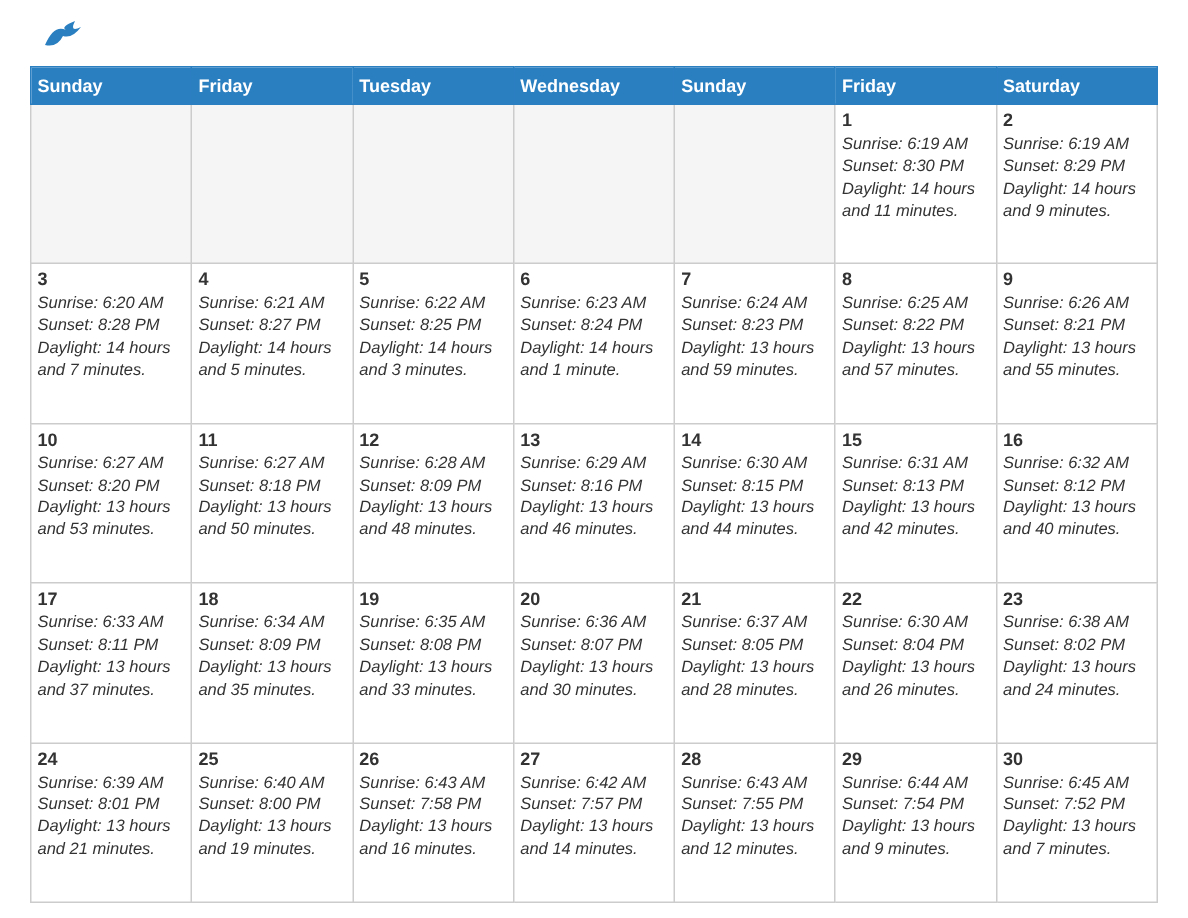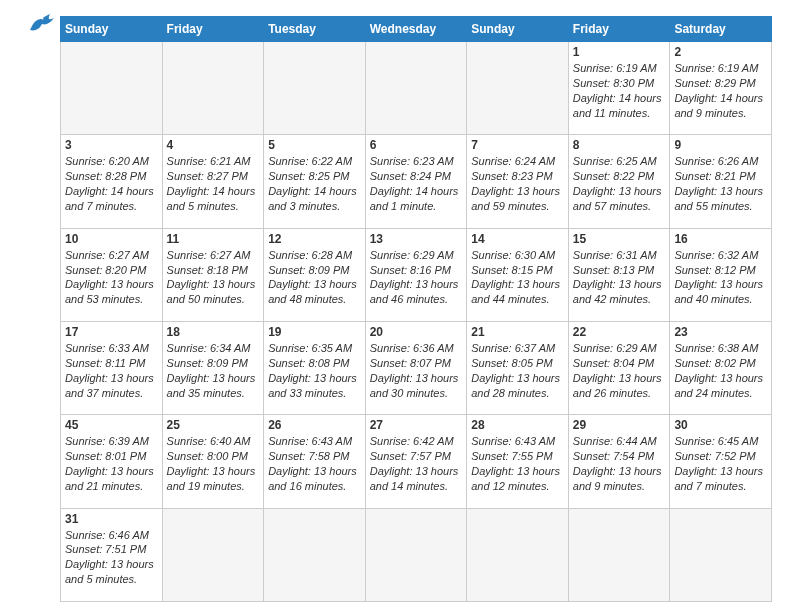--- a/index.html
+++ b/index.html
@@ -8,21 +8,21 @@
       background: #fff;
       width: 792px;
       height: 612px;
       overflow: hidden;
     }
     .page {
       width: 792px;
       height: 612px;
       padding: 16px 20px 10px 20px;
       display: flex;
-      flex-direction: row;
+      flex-direction: column;
     }
     .header {
       display: flex;
       justify-content: space-between;
       align-items: flex-start;
       margin-bottom: 8px;
     }
     .logo {
       display: flex;
       flex-direction: column;
@@ -261,34 +261,34 @@
 Daylight: 13 hours and 30 minutes.</div>
           </td>
           <td>
             <span class="day-number">21</span>
             <div class="day-info">Sunrise: 6:37 AM
 Sunset: 8:05 PM
 Daylight: 13 hours and 28 minutes.</div>
           </td>
           <td>
             <span class="day-number">22</span>
-            <div class="day-info">Sunrise: 6:29 AM
+            <div class="day-info">Sunrise: 6:30 AM
 Sunset: 8:04 PM
 Daylight: 13 hours and 26 minutes.</div>
           </td>
           <td>
             <span class="day-number">23</span>
             <div class="day-info">Sunrise: 6:38 AM
 Sunset: 8:02 PM
 Daylight: 13 hours and 24 minutes.</div>
           </td>
         </tr>
         <tr>
           <td>
-            <span class="day-number">45</span>
+            <span class="day-number">24</span>
             <div class="day-info">Sunrise: 6:39 AM
 Sunset: 8:01 PM
 Daylight: 13 hours and 21 minutes.</div>
           </td>
           <td>
             <span class="day-number">25</span>
             <div class="day-info">Sunrise: 6:40 AM
 Sunset: 8:00 PM
 Daylight: 13 hours and 19 minutes.</div>
           </td>
@@ -315,30 +315,16 @@
             <div class="day-info">Sunrise: 6:44 AM
 Sunset: 7:54 PM
 Daylight: 13 hours and 9 minutes.</div>
           </td>
           <td>
             <span class="day-number">30</span>
             <div class="day-info">Sunrise: 6:45 AM
 Sunset: 7:52 PM
 Daylight: 13 hours and 7 minutes.</div>
           </td>
-        </tr>
-        <tr>
-          <td>
-            <span class="day-number">31</span>
-            <div class="day-info">Sunrise: 6:46 AM
-Sunset: 7:51 PM
-Daylight: 13 hours and 5 minutes.</div>
-          </td>
-          <td class="empty"></td>
-          <td class="empty"></td>
-          <td class="empty"></td>
-          <td class="empty"></td>
-          <td class="empty"></td>
-          <td class="empty"></td>
         </tr>
       </tbody>
   </table>
 </div>
 
 </body></html>

